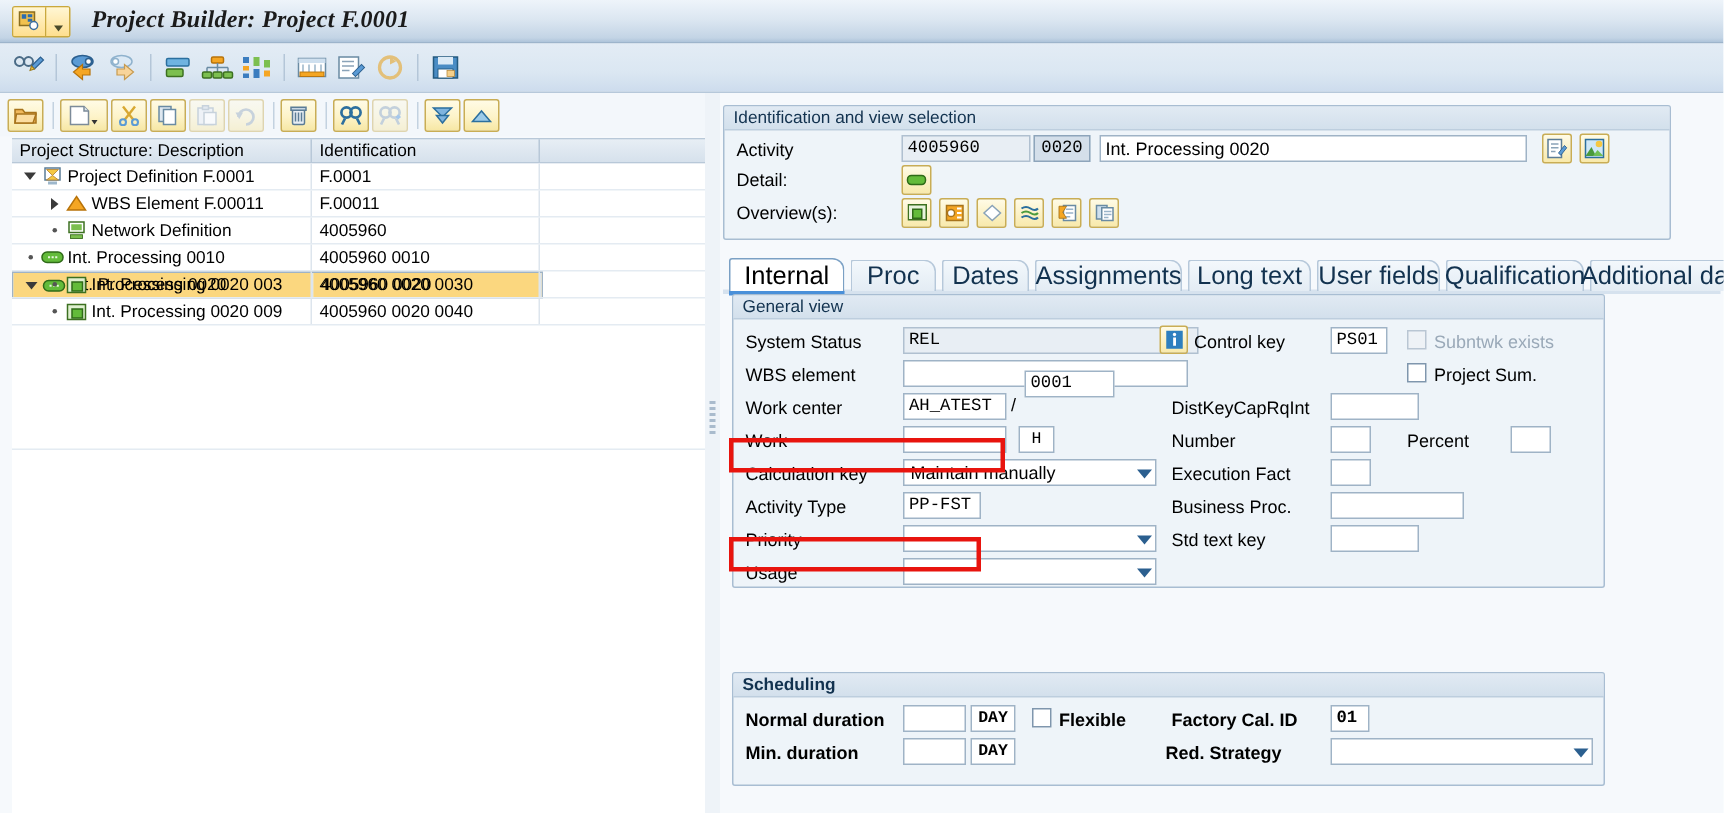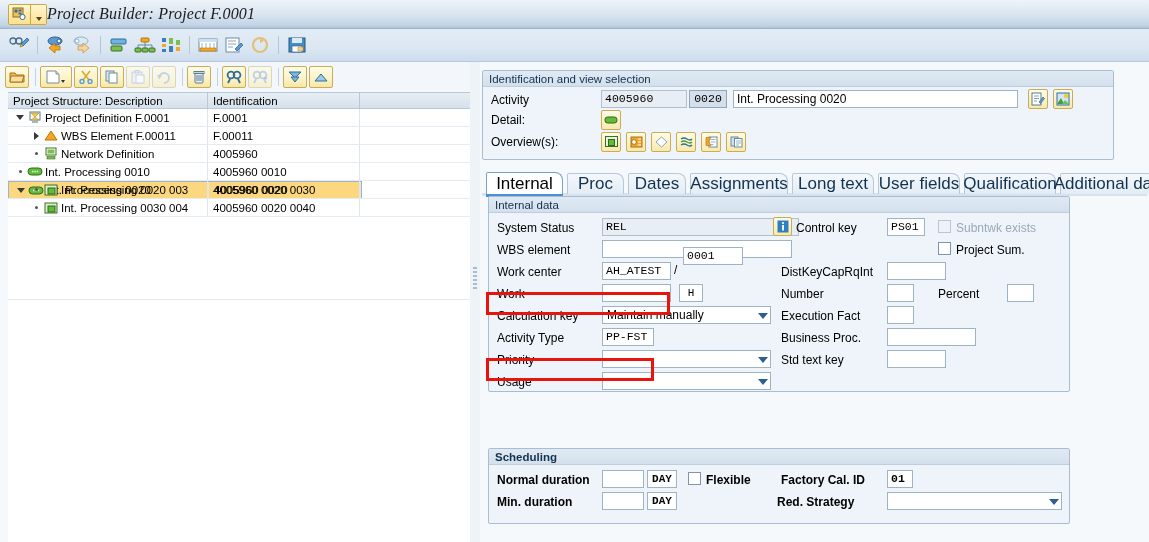--- a/index.html
+++ b/index.html
@@ -32,22 +32,23 @@
     background: linear-gradient(to bottom,#fff6d4,#ffdf8f);
     border-right: 1px solid #c9a83e;
   }
   .sysmenu .drop {
     width: 15px; display: flex; align-items: flex-end; justify-content: center;
     background: linear-gradient(to bottom,#fff6d4,#ffdf8f);
     padding-bottom: 3px;
   }
   .caret-dn { width:0;height:0;border-left:3px solid transparent;border-right:3px solid transparent;border-top:4px solid #4a4a2a; }
   .title-text {
+    margin-left: 14px;
     font-family: "Liberation Serif", serif;
-    font-style: italic; font-weight: normal; font-size: 16px;
+    font-style: italic; font-weight: bold; font-size: 16px;
     color: #1b1b1b; letter-spacing: .2px;
   }
 
   
   .apptoolbar {
     position: absolute; left: 0; top: 29px; width: 1149px; height: 33px;
     background: linear-gradient(to bottom, #e3ecf5 0%, #dbe7f2 60%, #cddced 100%);
     border-bottom: 1px solid #b6c8da;
     display: flex; align-items: center; padding-left: 6px;
   }
@@ -513,21 +514,21 @@
           <span style="width:22px"></span>
           <span class="twist">
               <span class="dot"></span>
             </span>
           <span class="nodeicon">
             <svg width="14" height="12" viewBox="0 0 14 12">
               <rect x="1" y="1" width="12" height="10" fill="#dff0d0" stroke="#3c7020"></rect>
               <rect x="4" y="4" width="7" height="6" fill="#63bb3a" stroke="#2f6b18"></rect>
             </svg>
           </span>
-          <span class="nodelabel">Int. Processing 0030 004</span>
+          <span class="nodelabel">Int. Processing 0020 009</span>
         </div>
         <div class="ident">4005960 0020 0040</div>
         <div class="rest"></div>
       </div>
 
     </div>
 
     <div class="tree-blank"></div>
   </div>
 
@@ -616,21 +617,21 @@
       <div class="tab" style="left:85px; width:57px;">Proc</div>
       <div class="tab" style="left:146px;width:58px;">Dates</div>
       <div class="tab" style="left:208px;width:98px;">Assignments</div>
       <div class="tab" style="left:310px;width:82px;">Long text</div>
       <div class="tab" style="left:396px;width:82px;">User fields</div>
       <div class="tab" style="left:482px;width:92px;">Qualification</div>
       <div class="tab" style="left:578px;width:100px;">Additional data</div>
     </div>
 
     <div class="groupbox" id="gen-box">
-      <div class="gtitle">Internal data</div>
+      <div class="gtitle">General view</div>
 
       <span class="lbl" style="left:8px; top:24px;">System Status</span>
       <div class="inp ro" style="left:113px; top:21px; width:197px;">REL</div>
       <div class="sqbtn" style="left:284px; top:20px; width:19px; height:19px;">
         <svg width="12" height="13" viewBox="0 0 12 13">
           <rect x="0.5" y="0.5" width="11" height="12" fill="#2e7fbf"></rect>
           <circle cx="6" cy="3" r="1.1" fill="#fff"></circle>
           <rect x="5.1" y="5" width="1.9" height="5.5" fill="#fff"></rect>
         </svg>
       </div>

